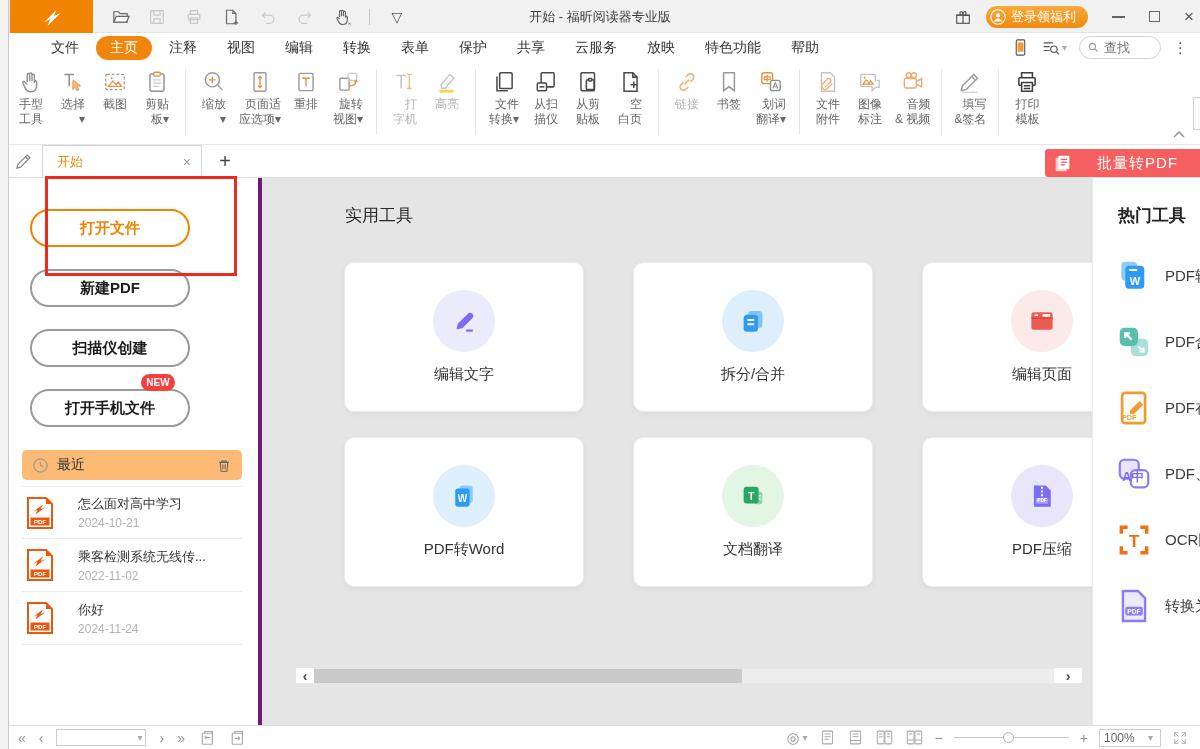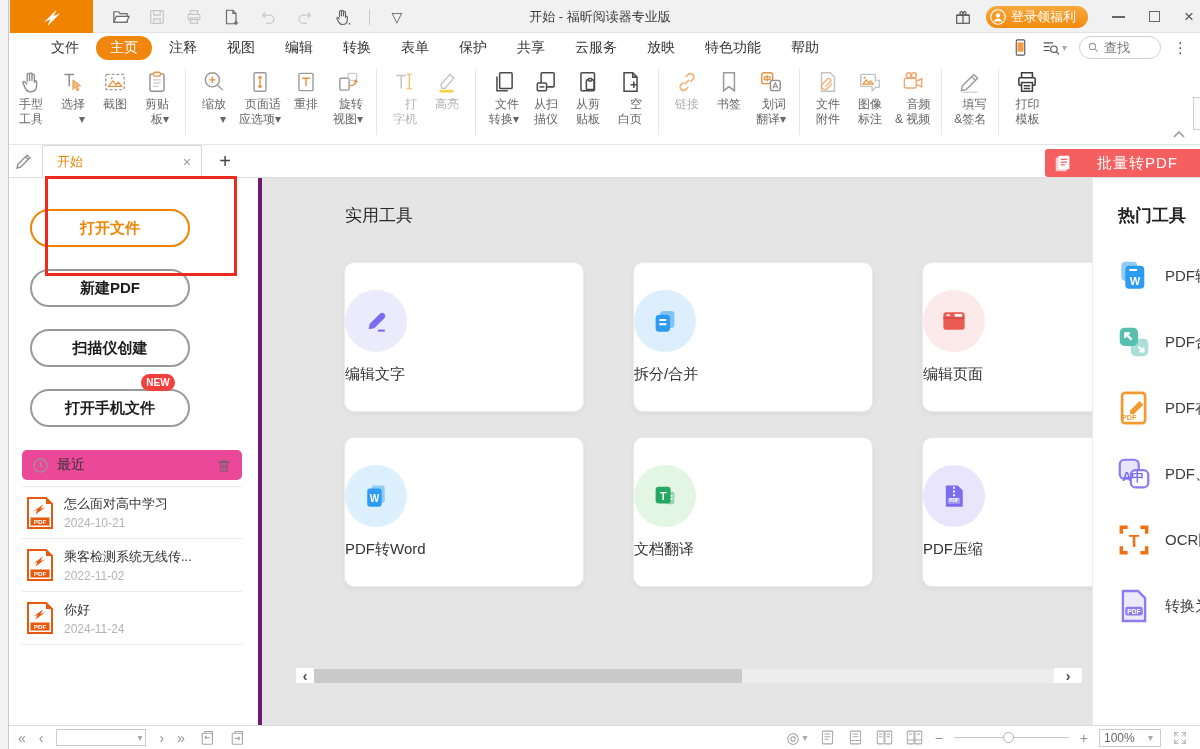--- a/index.html
+++ b/index.html
@@ -53,33 +53,33 @@
   .promo{position:absolute;left:1045px;top:149px;width:155px;height:28px;background:#f55f5f;border-radius:3px 0 0 3px;display:flex;align-items:center;padding-left:8px;gap:24px;z-index:40}
   .promo .plabel{color:#fff;font-size:15px;letter-spacing:1px}
 
   
   .content{position:absolute;left:0;top:178px;width:1200px;height:547px;background:#fff}
   .sidebar{position:absolute;left:0;top:0;width:262px;height:547px;border-right:4px solid #701a75;background:#fff}
   .pill-btn{position:absolute;left:30px;width:160px;height:38px;border-radius:20px;background:#fff;display:flex;align-items:center;justify-content:center;font-size:15px;font-weight:bold}
   .pill-primary{border:2px solid #f08300;color:#f08300}
   .pill-normal{border:2px solid #9a9a9a;color:#1c1c1c}
   .new-badge{position:absolute;left:141px;top:196px;width:34px;height:17px;background:#f53f3f;color:#fff;border-radius:9px;font-size:10px;font-weight:bold;display:flex;align-items:center;justify-content:center;z-index:5}
-  .recent-head{position:absolute;left:22px;top:272px;width:220px;height:30px;background:#ec4899;border-radius:5px;display:flex;align-items:center;padding:0 10px;gap:8px}
+  .recent-head{position:absolute;left:22px;top:272px;width:220px;height:30px;background:#fdba74;border-radius:5px;display:flex;align-items:center;padding:0 10px;gap:8px}
   .recent-head .rh-label{font-size:14px;color:#333;flex:1}
   .recent-list{position:absolute;left:22px;top:308px;width:220px}
-  .recent-item{display:flex;align-items:center;gap:10px;padding:8px 4px;border-bottom:1px solid #ececec;height:53px}
+  .recent-item{display:flex;align-items:center;gap:24px;padding:8px 4px;border-bottom:1px solid #ececec;height:53px}
   .recent-item:first-child{border-top:1px solid #ececec}
   .ri-name{font-size:13px;color:#333;white-space:nowrap;overflow:hidden;max-width:160px}
   .ri-date{font-size:12px;color:#b3b3b3;margin-top:3px}
 
   .annotation{position:absolute;left:45px;top:176px;width:192px;height:100px;border:3px solid #ee2a1e;z-index:60;pointer-events:none}
 
   .main{position:absolute;left:262px;top:0;width:830px;height:547px;overflow:hidden;background:#e5e5e5}
   .main-title{position:absolute;left:83px;top:26px;font-size:17px;color:#2b2b2b;font-weight:500}
-  .card{position:absolute;width:240px;height:150px;background:#fff;border:1px solid #ebebeb;border-radius:10px;box-shadow:0 2px 6px rgba(0,0,0,.05);display:flex;flex-direction:column;align-items:flex-start}
+  .card{position:absolute;width:240px;height:150px;background:#fff;border:1px solid #ebebeb;border-radius:10px;box-shadow:0 2px 6px rgba(0,0,0,.05);display:flex;flex-direction:column;align-items:center}
   .card .circ{width:62px;height:62px;border-radius:50%;margin-top:27px;display:flex;align-items:center;justify-content:center}
   .card .clabel{margin-top:13px;font-size:15px;color:#333}
 
   .hscroll{position:absolute;left:34px;top:490px;width:786px;height:15px;display:flex;align-items:center}
   .hs-btn{width:18px;height:15px;display:flex;align-items:center;justify-content:center;color:#4a4a4a;font-size:14px;font-weight:bold;background:#fff}
   .hs-track{flex:1;height:14px;background:#ededed;position:relative}
   .hs-thumb{position:absolute;left:0;top:0;width:428px;height:14px;background:#c9c9c9}
 
   .rightpanel{position:absolute;left:1092px;top:0;width:108px;height:547px;background:#fff;border-left:1px solid #eaeaea;overflow:hidden}
   .rp-title{position:absolute;left:25px;top:26px;font-size:17px;font-weight:bold;color:#222;white-space:nowrap}

